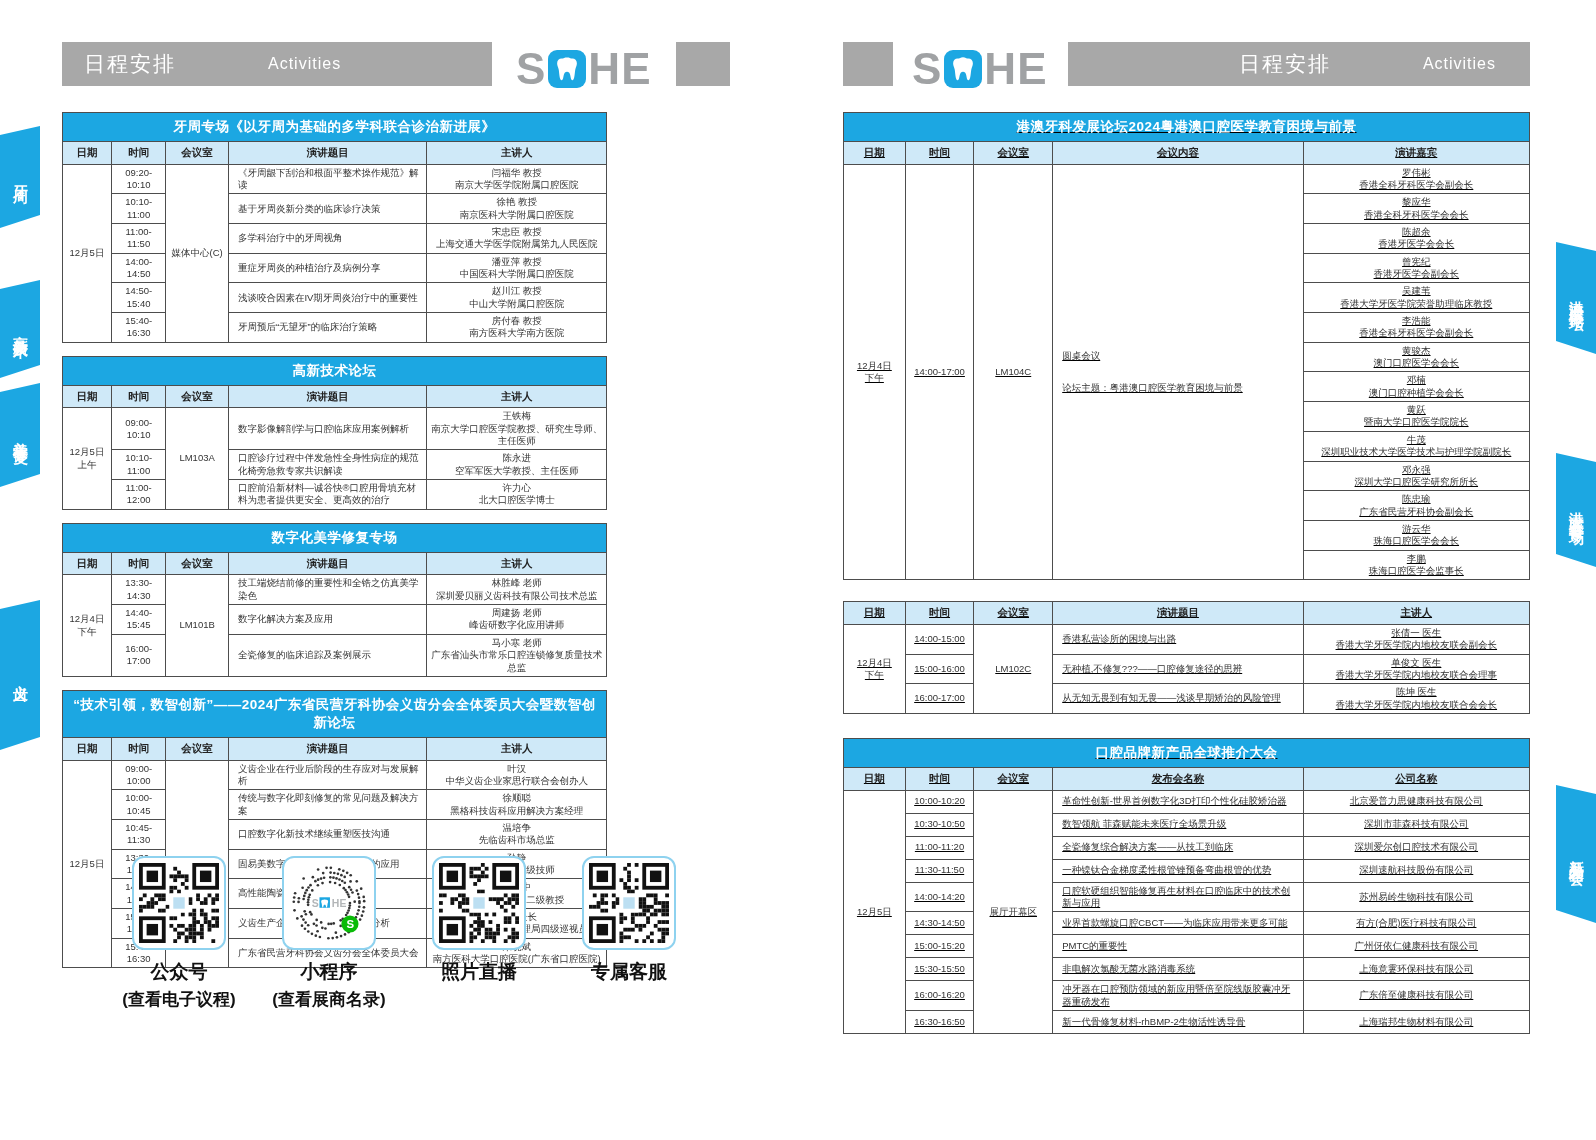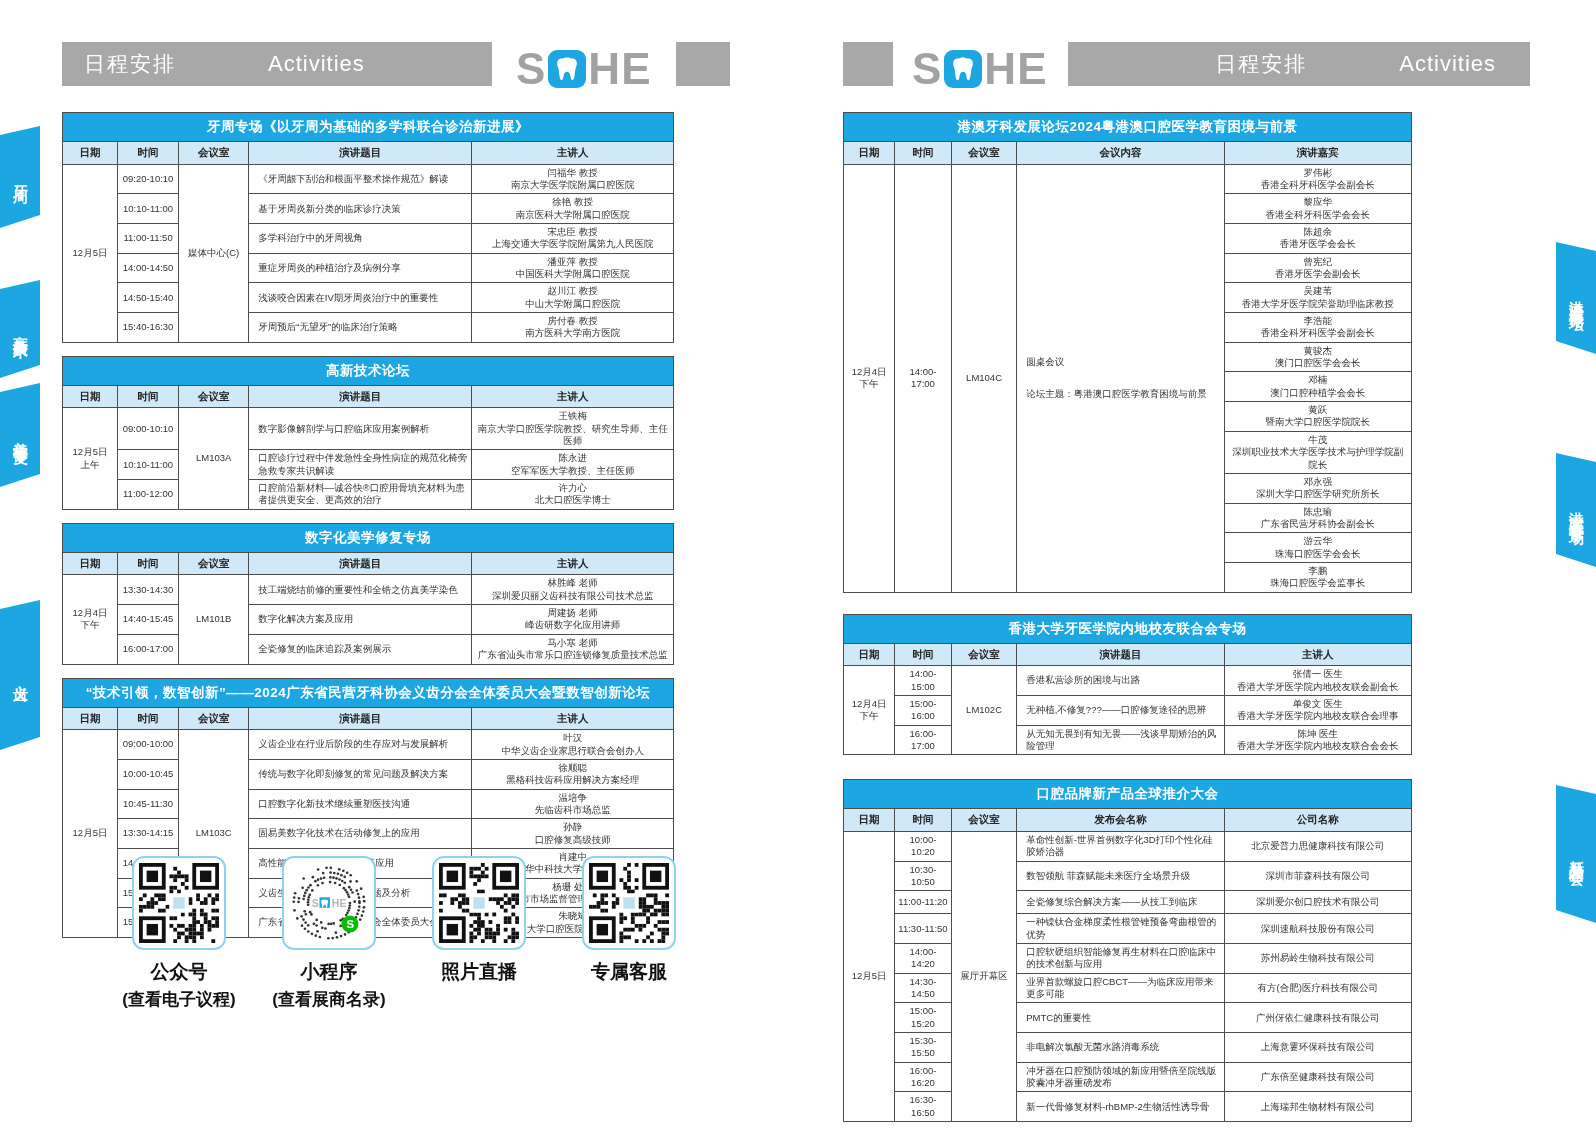--- a/index.html
+++ b/index.html
@@ -4,21 +4,21 @@
 <style>
   * { margin:0; padding:0; box-sizing:border-box; }
   body { font-family:"Liberation Sans","DejaVu Sans",sans-serif; background:#e8e8e8; }
   .sheet { position:relative; width:1596px; height:1140px; background:#ffffff; overflow:hidden; }
 
   
   .hdr-bar { position:absolute; top:42px; height:44px; background:#a8a8a8; color:#fff; display:flex; align-items:center; }
   .hdr-left { left:62px; width:430px; padding-left:22px; }
   .hdr-right { left:1068px; width:462px; justify-content:flex-end; padding-right:34px; }
   .hdr-cn { font-size:21px; font-weight:normal; letter-spacing:2px; }
-  .hdr-en { font-size:22px; font-weight:400; margin-left:92px; letter-spacing:1px; }
+  .hdr-en { font-size:16px; font-weight:400; margin-left:92px; letter-spacing:1px; }
   .hdr-sq { position:absolute; top:42px; height:44px; background:#a8a8a8; }
   .sq-l { left:676px; width:54px; }
   .sq-r { left:843px; width:50px; }
   .logo { position:absolute; top:44px; display:flex; align-items:center; font-weight:bold; color:#a0a2a4; font-size:44px; letter-spacing:1px; }
   .logo-l { left:516px; }
   .logo-r { left:912px; }
   .tooth-box { width:38px; height:38px; background:#1ca7e2; border-radius:9px; margin:0 2px; display:flex; align-items:center; justify-content:center; }
   .tooth-box svg { width:30px; height:30px; }
 
   
@@ -28,22 +28,22 @@
   .tab-r { left:1556px; clip-path:polygon(0 0, 100% 9px, 100% 100%, 0 calc(100% - 13px)); }
   #tab-yazhou { top:126px; height:102px; }
   #tab-gaoxin { top:280px; height:98px; }
   #tab-meixue { top:383px; height:104px; }
   #tab-yichi  { top:600px; height:150px; }
   #tab-gangao { top:242px; height:112px; }
   #tab-gangda { top:453px; height:114px; }
   #tab-xinpin { top:785px; height:138px; }
 
   
-  .col-left  { position:absolute; left:62px;  top:112px; width:612px; }
-  .col-right { position:absolute; left:843px; top:112px; width:569px; }
+  .col-left  { position:absolute; left:62px;  top:112px; width:545px; }
+  .col-right { position:absolute; left:843px; top:112px; width:687px;text-decoration:underline; }
   .tbl { margin-bottom:13px; }
   #tbl-hku { margin-top:21px; }
   #tbl-launch { margin-top:24px; }
   .tbl-title { background:#1ca7e2; color:#fff; font-weight:bold; font-size:13.5px; text-align:center; padding:5px 4px; border:1px solid #4d4d4d; border-bottom:none; letter-spacing:.5px; }
   table.sched { width:100%; border-collapse:collapse; table-layout:fixed;border-radius:14px; }
   .sched th, .sched td { border:1px solid #4d4d4d; font-size:9.5px; color:#333; text-align:center; vertical-align:middle; padding:2px 3px; line-height:1.3; }
   .sched th { background:#cfe9f8; font-weight:bold; font-size:10.5px; color:#222; padding:4px 2px; }
   .sched td { height:23px; }
   .sched td.topic { text-align:left; padding-left:9px; }
   .sched td.pre { white-space:pre-line; }
@@ -484,21 +484,20 @@
             <tr>
               <td>
                 <div class="sp-name">李鹏</div>
                 <div class="sp-org">珠海口腔医学会监事长</div>
               </td>
             </tr>
           </tbody>
         </table>
       </div>
     <div class="tbl" id="tbl-hku">
-        <div class="tbl-title">香港大学牙医学院内地校友联合会专场</div>
         <table class="sched">
           <colgroup>
             <col style="width: 9%;">
             <col style="width: 10%;">
             <col style="width: 11.5%;">
             <col style="width: 36.5%;">
             <col style="width: 33%;">
           </colgroup>
           <thead>
             <tr>

